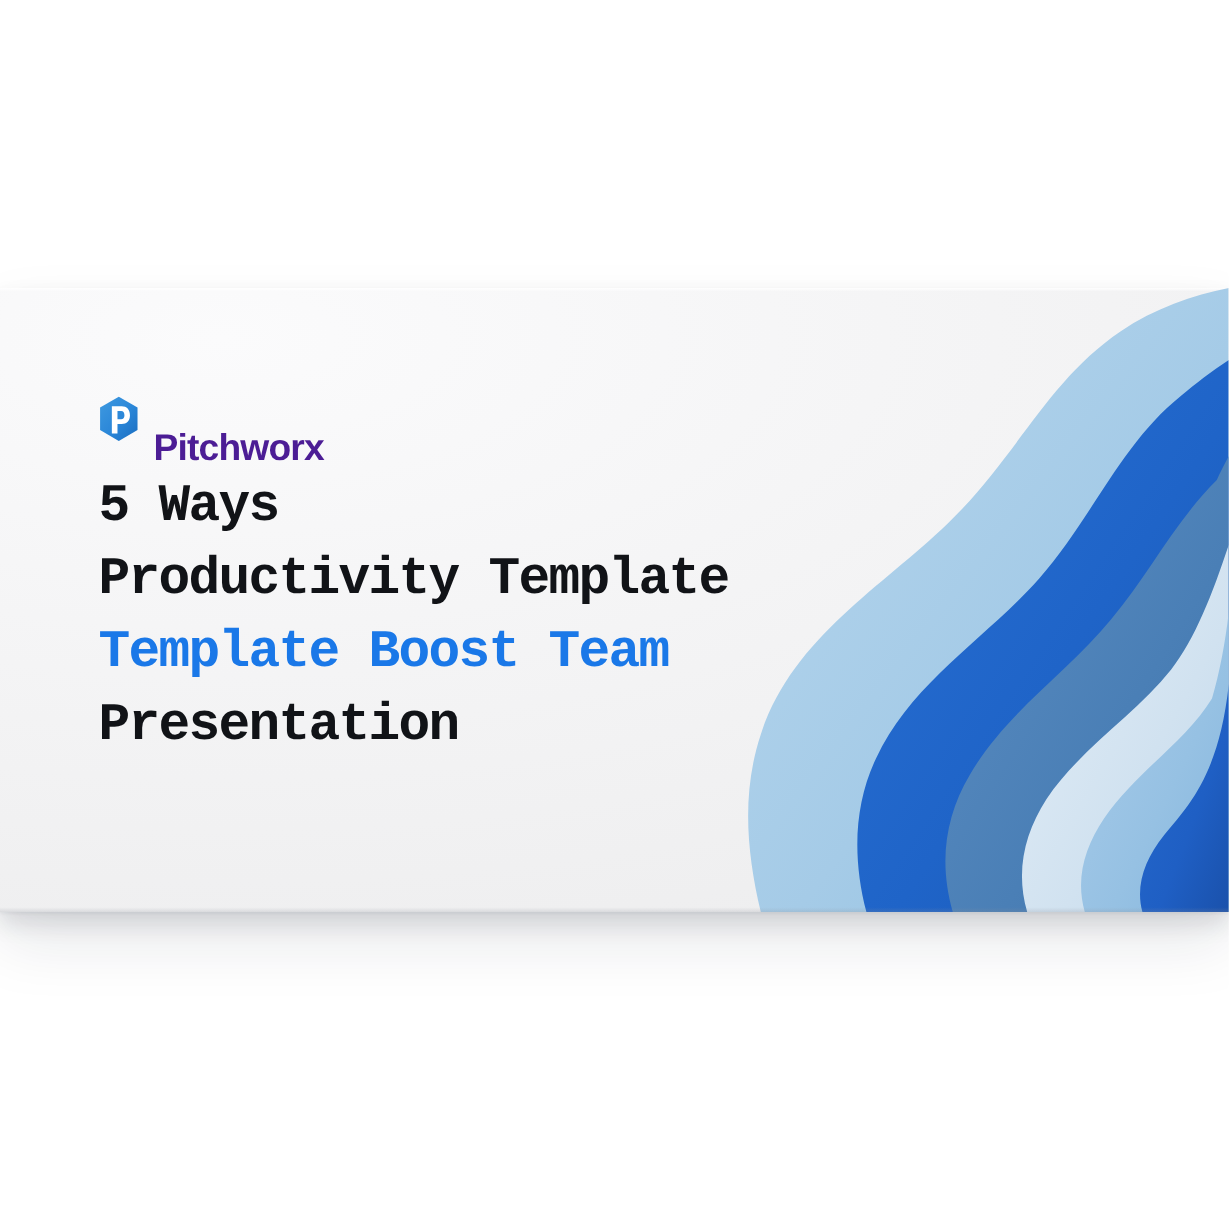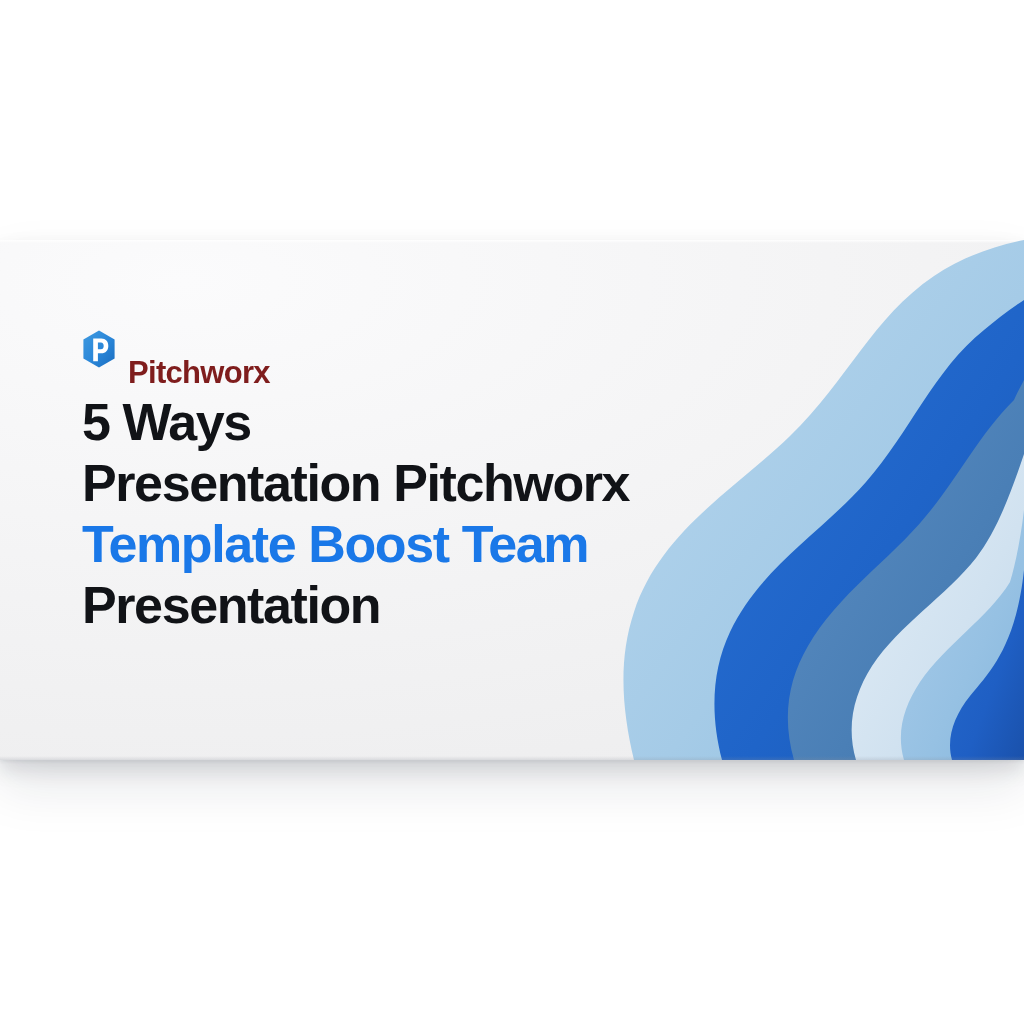--- a/index.html
+++ b/index.html
@@ -77,40 +77,41 @@
   #logo-mark {
     width: 34px;
     height: 38px;
     flex: 0 0 auto;
   }
   #logo-mark svg { display: block; width: 100%; height: 100%; }
   #logo-wordmark {
     font-size: 31px;
     font-weight: bold;
     letter-spacing: -0.7px;
-    color: #7f1d1d;
+    color: #4c1d95;
     line-height: 1;
     white-space: nowrap;
     margin-top: 47px;
   }
 
   
   #headline {
     position: absolute;
     left: 82px;
     top: 392px;
     width: 600px;
   }
   .headline-line {
-    font-size: 52px;
+    font-size: 44px;
     font-weight: bold;
     line-height: 61px;
     letter-spacing: -1.4px;
     color: #111317;
     white-space: nowrap;
+    font-family: Liberation Mono, monospace;
   }
   .headline-line.accent {
     color: #1a78e8;
   }
 </style>
 </head>
 <body>
 
 <div id="stage">
 
@@ -205,18 +206,18 @@
                  C23.6,23.3 26.3,20.5 26.3,16.0 C26.3,11.4 23.6,8.6 19.4,8.6 Z
                  M15.9,12.6 L18.9,12.6 C20.7,12.6 21.7,13.9 21.7,16.0
                  C21.7,18.0 20.7,19.3 18.9,19.3 L15.9,19.3 Z" fill="#ffffff"></path>
       </svg>
     </span>
     <span id="logo-wordmark">Pitchworx</span>
   </div>
 
   <div id="headline">
     <div class="headline-line">5 Ways</div>
-    <div class="headline-line">Presentation Pitchworx</div>
+    <div class="headline-line">Productivity Template</div>
     <div class="headline-line accent">Template Boost Team</div>
     <div class="headline-line">Presentation</div>
   </div>
 
 </div>
 
 </body></html>

